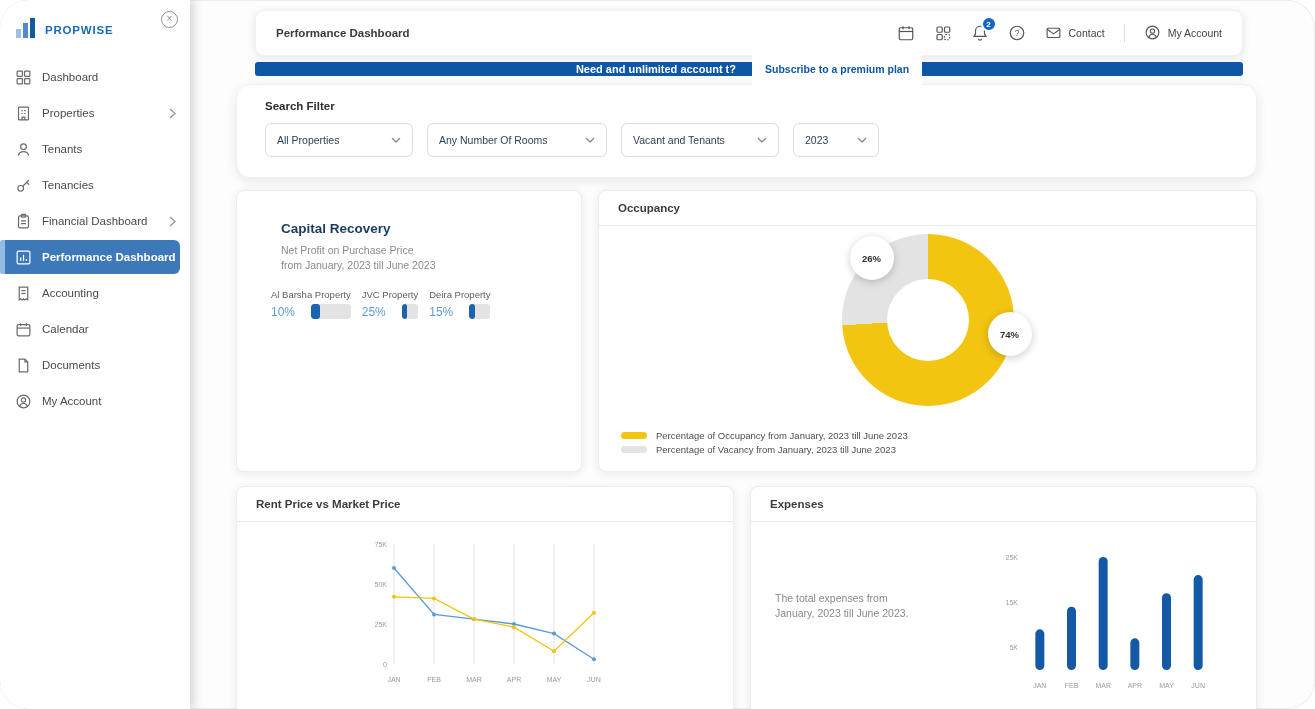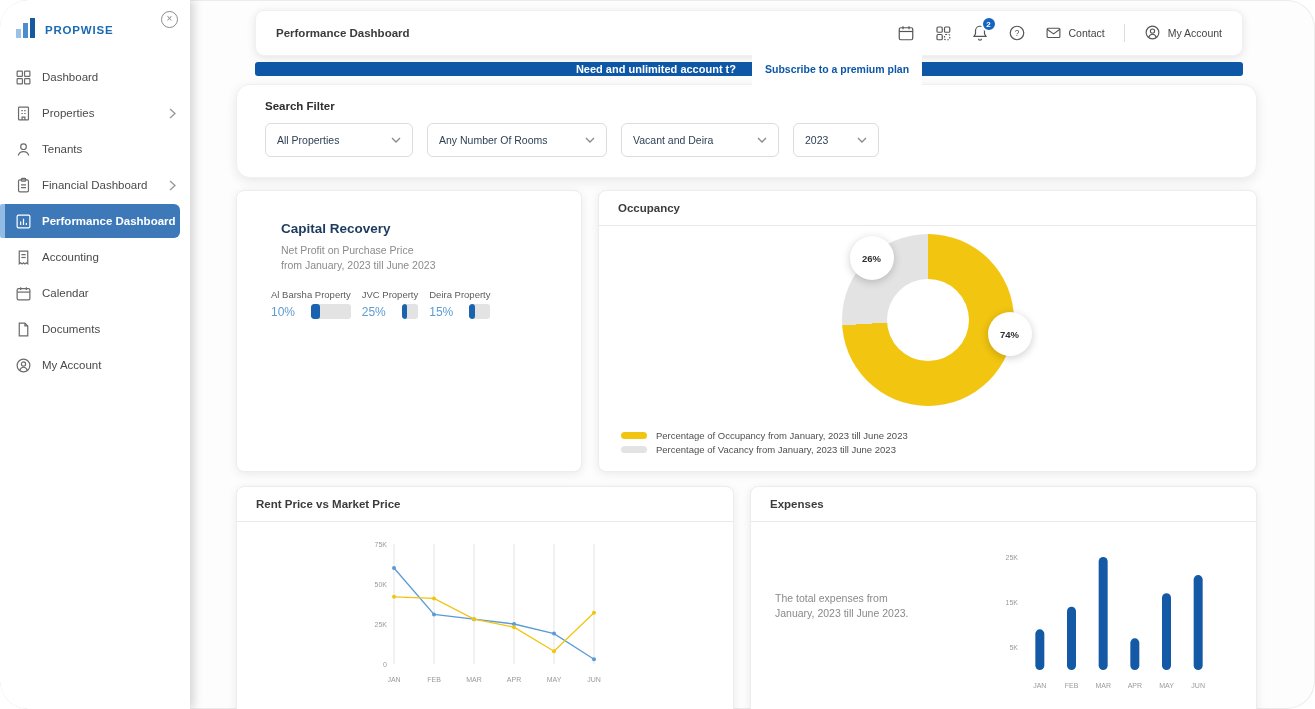--- a/index.html
+++ b/index.html
@@ -127,20 +127,30 @@
             <svg viewBox="0 0 24 24" width="17" height="17" fill="none" stroke="currentColor" stroke-width="1.7">
               <circle cx="12" cy="8" r="4"></circle>
               <path d="M4.5 20.5c1.3-4 4-5.5 7.5-5.5s6.2 1.5 7.5 5.5"></path>
             </svg>
           </span>
         <span>Tenants</span>
       </div>
       <div class="nav-item">
         <span class="nav-icon">
             <svg viewBox="0 0 24 24" width="17" height="17" fill="none" stroke="currentColor" stroke-width="1.7">
+              <circle cx="8" cy="16" r="4"></circle>
+              <path d="M11 13L20 4"></path>
+              <path d="M16.5 7.5L20 11"></path>
+            </svg>
+          </span>
+        <span>Tenancies</span>
+      </div>
+      <div class="nav-item">
+        <span class="nav-icon">
+            <svg viewBox="0 0 24 24" width="17" height="17" fill="none" stroke="currentColor" stroke-width="1.7">
               <rect x="5" y="4" width="14" height="17" rx="2"></rect>
               <rect x="9" y="2" width="6" height="4" rx="1"></rect>
               <line x1="8.5" y1="11" x2="15.5" y2="11"></line>
               <line x1="8.5" y1="15" x2="15.5" y2="15"></line>
             </svg>
           </span>
         <span>Financial Dashboard</span>
         <span class="chev">
             <svg width="7" height="11" viewBox="0 0 7 11" fill="none" stroke="currentColor" stroke-width="1.4">
               <path d="M1 1l5 4.5L1 10"></path>
@@ -276,21 +286,21 @@
         </div>
         <div class="select sel-1">
           <span>Any Number Of Rooms</span>
           <span class="sel-chev">
               <svg width="10" height="6" viewBox="0 0 10 6" fill="none" stroke="currentColor" stroke-width="1.3">
                 <path d="M1 1l4 4 4-4"></path>
               </svg>
             </span>
         </div>
         <div class="select sel-2">
-          <span>Vacant and Deira</span>
+          <span>Vacant and Tenants</span>
           <span class="sel-chev">
               <svg width="10" height="6" viewBox="0 0 10 6" fill="none" stroke="currentColor" stroke-width="1.3">
                 <path d="M1 1l4 4 4-4"></path>
               </svg>
             </span>
         </div>
         <div class="select sel-3">
           <span>2023</span>
           <span class="sel-chev">
               <svg width="10" height="6" viewBox="0 0 10 6" fill="none" stroke="currentColor" stroke-width="1.3">

